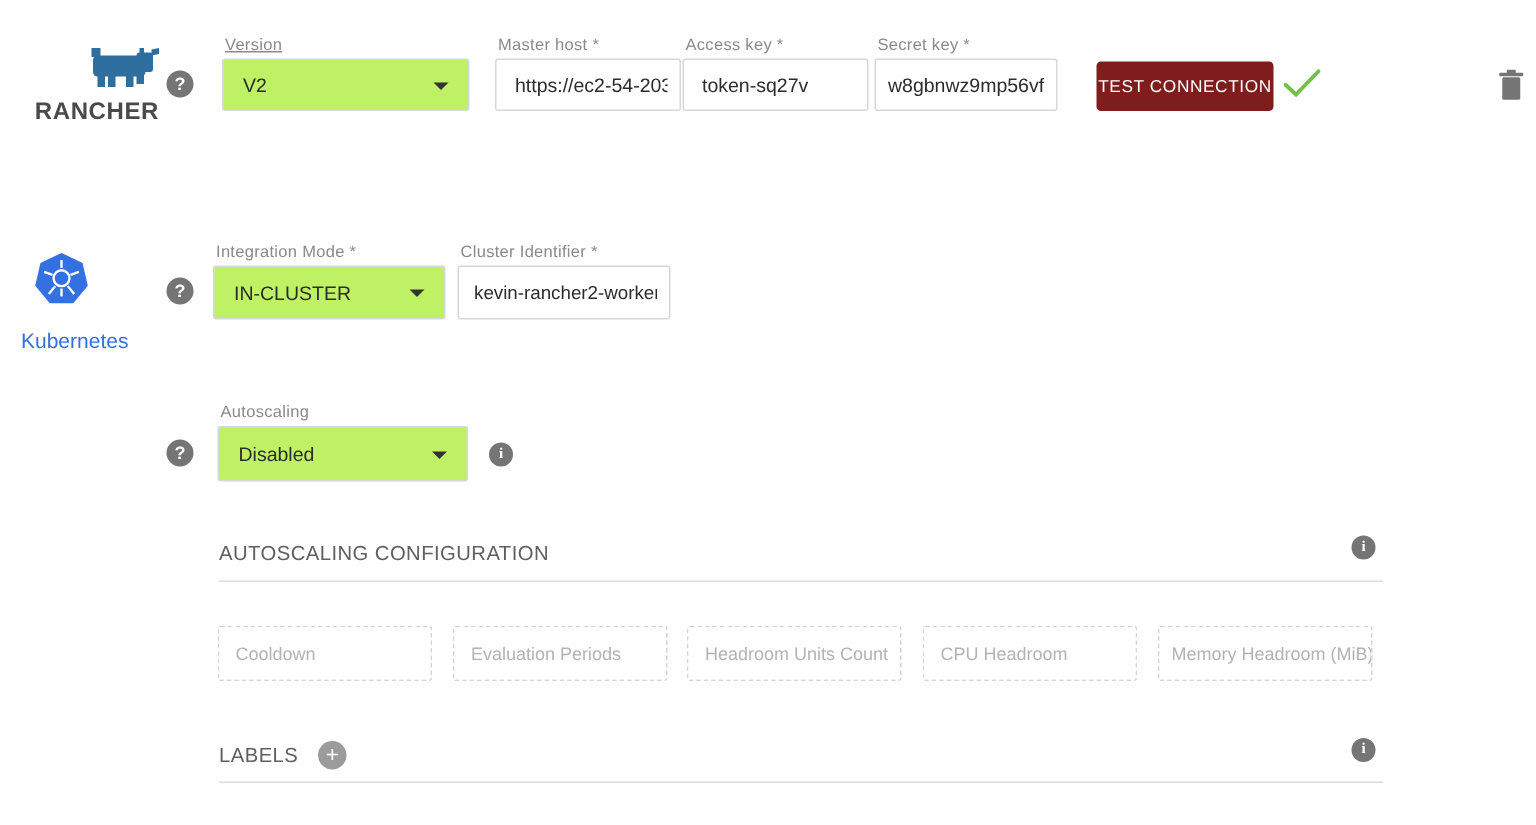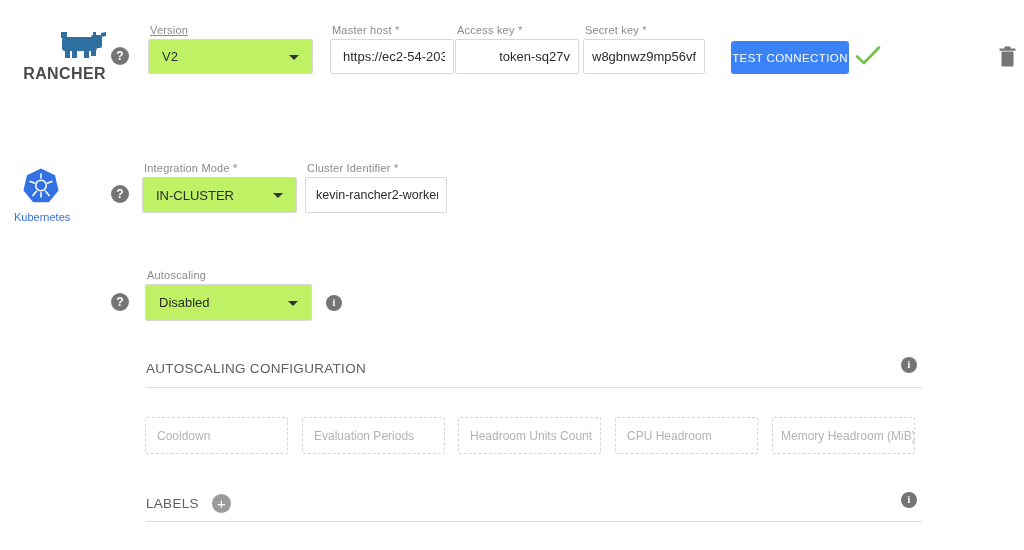--- a/index.html
+++ b/index.html
@@ -44,26 +44,26 @@
   .plus-btn {
     position:absolute; width:19px; height:19px; border-radius:50%; background:#9b9b9b;
     color:#fff; font-size:15px; text-align:center; line-height:18px; cursor:pointer; border:none;
     font-family:"Liberation Sans", sans-serif;
   }
 
   
   .brand-rancher { position:absolute; left:14px; top:32px; width:92px; text-align:right; }
   .brand-rancher .brand-text { font-size:16px; font-weight:bold; color:#4a4a4a; letter-spacing:.4px; margin-top:2px; }
   .brand-k8s { position:absolute; left:14px; top:168px; width:54px; text-align:center; }
-  .brand-k8s .brand-text { font-size:11px; color:#3371e3; margin-top:3px; }
+  .brand-k8s .brand-text { font-size:14px; color:#3371e3; margin-top:10px; }
 
   
   .primary-btn {
     position:absolute; left:731px; top:41px; width:118px; height:33px; border:none; border-radius:3px;
-    background:#3b82f6; color:#fff; font-size:11.5px; letter-spacing:.4px; cursor:pointer;
+    background:#7f1d1d; color:#fff; font-size:11.5px; letter-spacing:.4px; cursor:pointer;
     font-family:"Liberation Sans", sans-serif;
   }
 
   
   .section-title { position:absolute; font-size:13.5px; color:#5f5f5f; letter-spacing:.3px; }
   .divider { position:absolute; left:146px; width:776px; height:1px; background:#dcdcdc; }
 
   
   .ghost-field {
     position:absolute; top:417px; width:143px; height:37px;
@@ -103,21 +103,21 @@
   <span class="field-label" style="left:150px; top:24px;text-decoration:underline;">Version</span>
   <div class="select-box" style="left:148px; top:39px; width:165px;">
     <span class="select-value">V2</span>
     <span class="caret"></span>
   </div>
 
   <span class="field-label" style="left:332px; top:24px;">Master host *</span>
   <input class="text-input" style="left: 330px; top: 39px; width: 124px;" value="https://ec2-54-203-">
 
   <span class="field-label" style="left:457px; top:24px;">Access key *</span>
-  <input class="text-input" style="left: 455px; top: 39px; width: 124px; text-align: right;" value="token-sq27v">
+  <input class="text-input" style="left: 455px; top: 39px; width: 124px;" value="token-sq27v">
 
   <span class="field-label" style="left:585px; top:24px;">Secret key *</span>
   <input class="text-input" style="left: 583px; top: 39px; width: 122px; padding-left: 8px;" value="w8gbnwz9mp56vf2">
 
   <button class="primary-btn">TEST CONNECTION</button>
 
   <span class="abs" style="left:855px; top:45px;">
     <svg width="26" height="22" viewBox="0 0 26 22">
       <path d="M2 11.5 L9 18 L24 2.5" stroke="#72c245" stroke-width="2.6" fill="none" stroke-linecap="round"></path>
     </svg>

